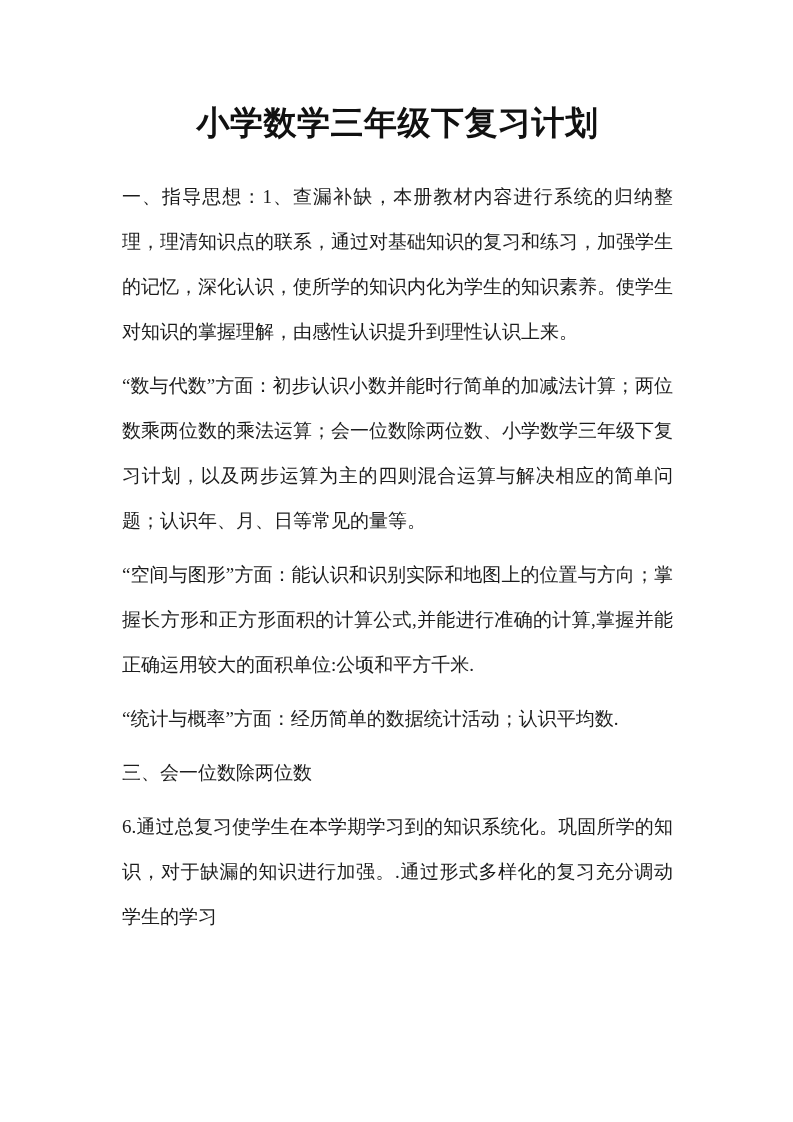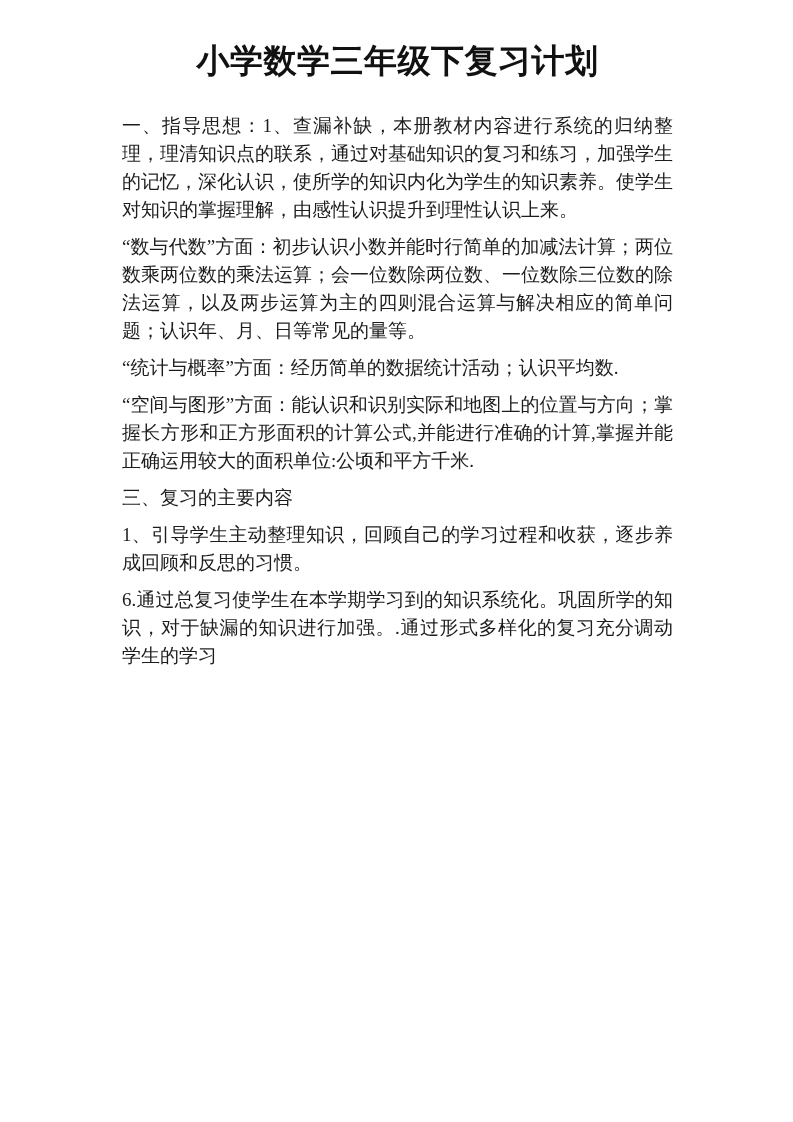--- a/index.html
+++ b/index.html
@@ -9,49 +9,48 @@
   }
   .page {
     position: relative;
     width: 793px;
     height: 1122px;
     background: #ffffff;
     overflow: hidden;
     font-family: "Liberation Serif", "DejaVu Serif", serif;
     color: #1c1c1c;
     box-sizing: border-box;
-    padding: 36px 120px 0 122px;
+    padding: 98px 120px 0 122px;
   }
   .doc-title {
     font-size: 33px;
     line-height: 50px;
     font-weight: 700;
     text-align: center;
     margin: 0 0 26px 0;
     letter-spacing: 0.5px;
     color: #111111;
   }
   .doc-body p {
     font-size: 19px;
-    line-height: 28px;
+    line-height: 45px;
     margin: 8px 0 9px 0;
     text-align: justify;
     text-justify: inter-character;
     word-break: break-all;
     color: #1c1c1c;
   }
 </style>
 </head>
 <body>
 
 <div class="page">
   <h1 class="doc-title">小学数学三年级下复习计划</h1>
 
   <div class="doc-body">
     <p>一、指导思想：1、查漏补缺，本册教材内容进行系统的归纳整理，理清知识点的联系，通过对基础知识的复习和练习，加强学生的记忆，深化认识，使所学的知识内化为学生的知识素养。使学生对知识的掌握理解，由感性认识提升到理性认识上来。</p>
-    <p>“数与代数”方面：初步认识小数并能时行简单的加减法计算；两位数乘两位数的乘法运算；会一位数除两位数、一位数除三位数的除法运算，以及两步运算为主的四则混合运算与解决相应的简单问题；认识年、月、日等常见的量等。</p>
+    <p>“数与代数”方面：初步认识小数并能时行简单的加减法计算；两位数乘两位数的乘法运算；会一位数除两位数、小学数学三年级下复习计划，以及两步运算为主的四则混合运算与解决相应的简单问题；认识年、月、日等常见的量等。</p>
+    <p>“空间与图形”方面：能认识和识别实际和地图上的位置与方向；掌握长方形和正方形面积的计算公式,并能进行准确的计算,掌握并能正确运用较大的面积单位:公顷和平方千米.</p>
     <p>“统计与概率”方面：经历简单的数据统计活动；认识平均数.</p>
-    <p>“空间与图形”方面：能认识和识别实际和地图上的位置与方向；掌握长方形和正方形面积的计算公式,并能进行准确的计算,掌握并能正确运用较大的面积单位:公顷和平方千米.</p>
-    <p>三、复习的主要内容</p>
-    <p>1、引导学生主动整理知识，回顾自己的学习过程和收获，逐步养成回顾和反思的习惯。</p>
+    <p>三、会一位数除两位数</p>
     <p>6.通过总复习使学生在本学期学习到的知识系统化。巩固所学的知识，对于缺漏的知识进行加强。.通过形式多样化的复习充分调动学生的学习</p>
   </div>
 </div>
 
 </body></html>

